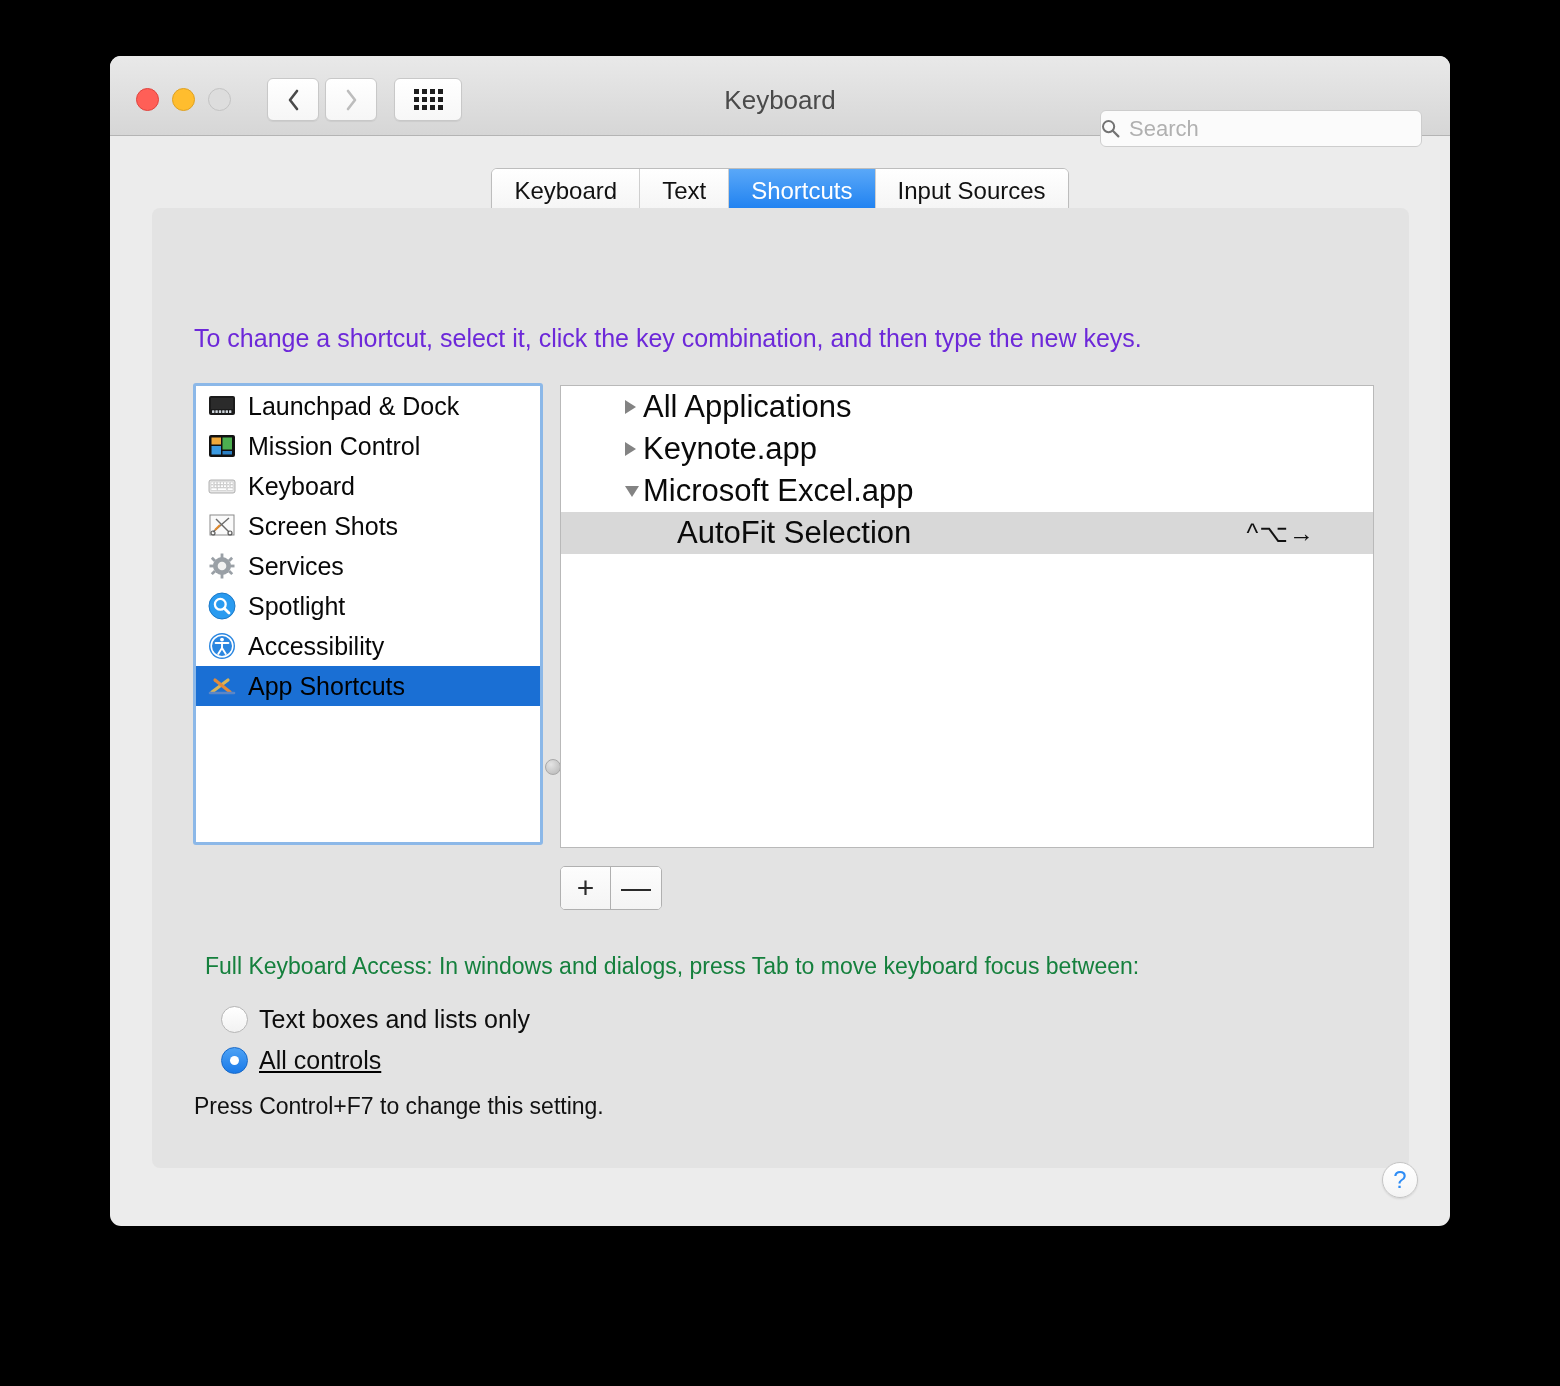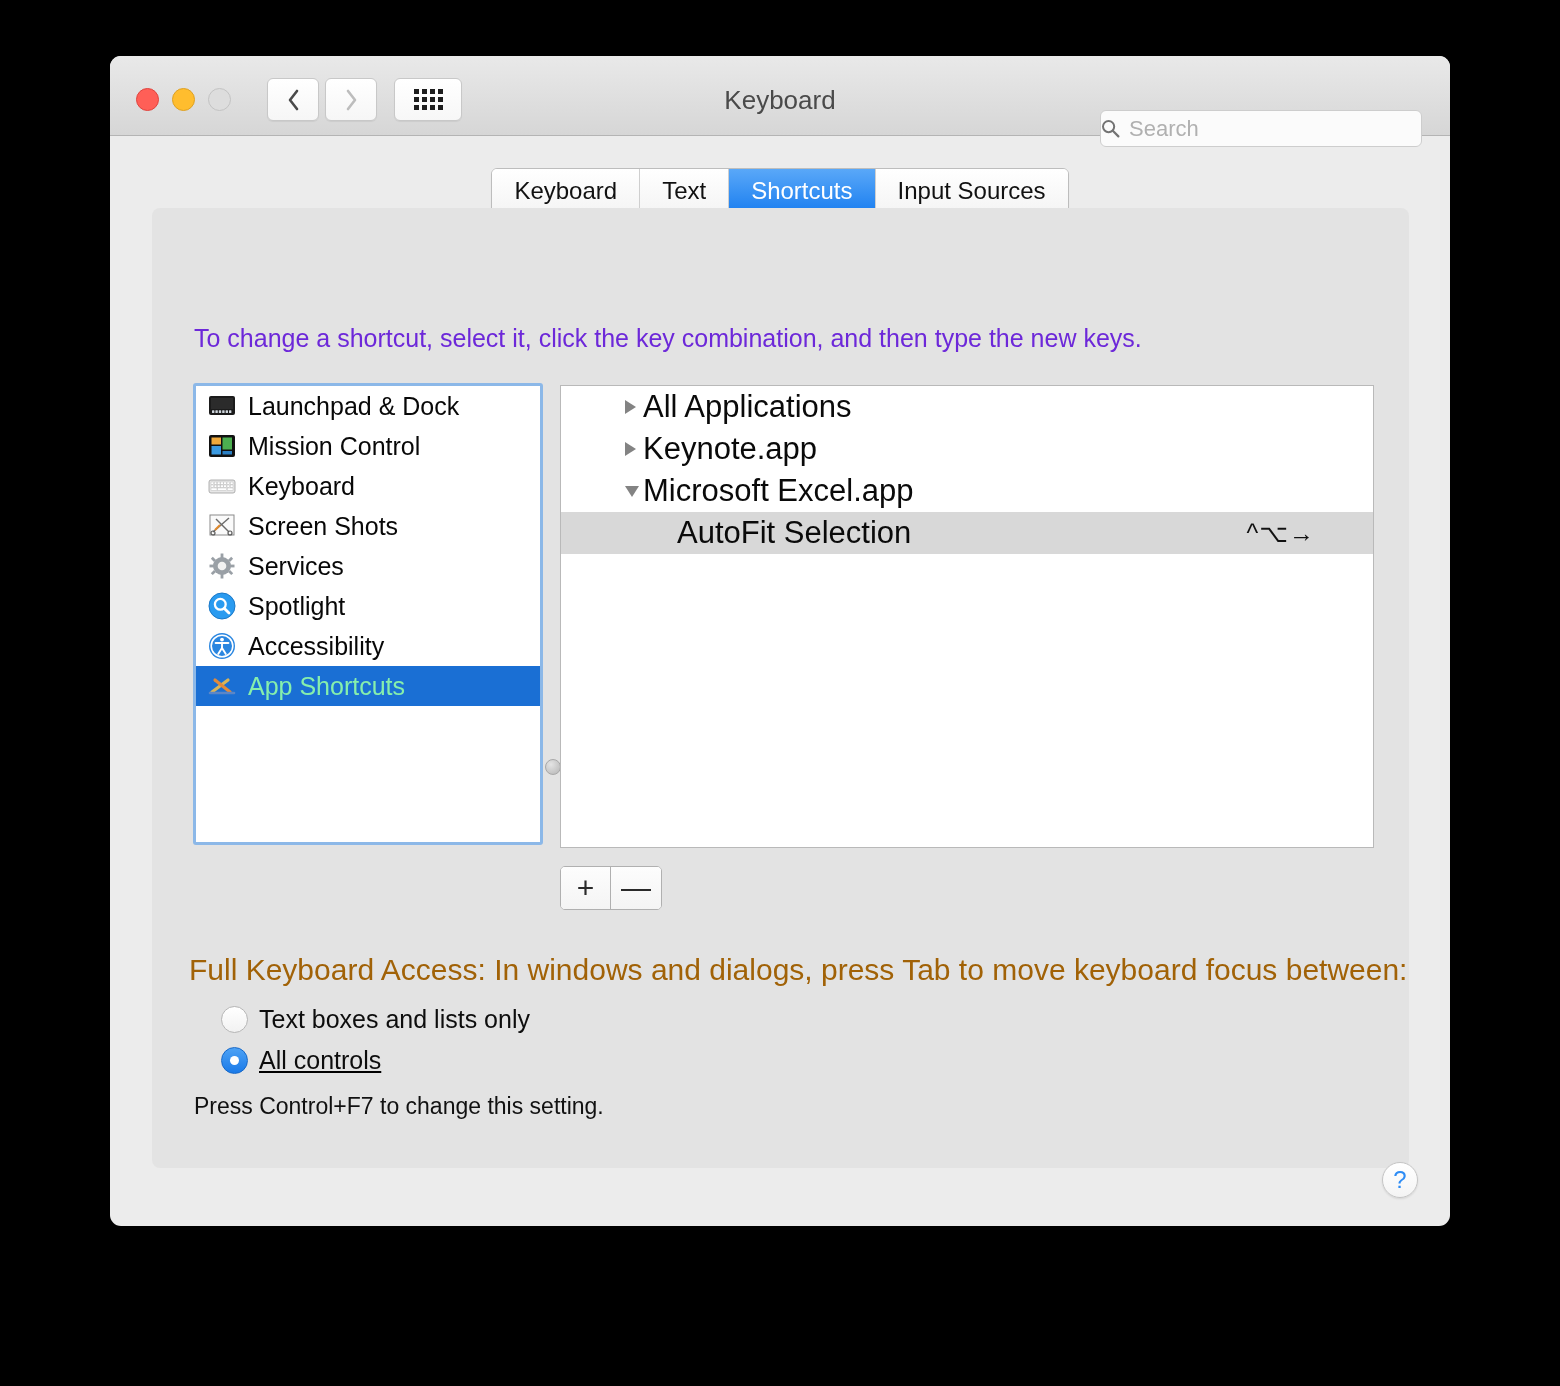--- a/index.html
+++ b/index.html
@@ -171,21 +171,21 @@
     display: flex; align-items: center;
     padding-left: 12px;
     gap: 12px;
   }
   .srow.selected { background: #1a6fd4; }
   .srow-label {
     font-size: 25px;
     color: #080808;
     white-space: nowrap;
   }
-  .srow.selected .srow-label { color: #86efac; }
+  .srow.selected .srow-label { color: #000000; }
   .sicon { width: 28px; height: 28px; flex: none; display: block; }
 
   
   .grip {
     position: absolute;
     left: 393px; top: 551px;
     width: 16px; height: 16px;
     border-radius: 50%;
     background: radial-gradient(circle at 35% 32%, #e4e4e4, #b5b5b5);
     border: 1px solid #a8a8a8;
@@ -253,23 +253,23 @@
     background: linear-gradient(to bottom, #fdfdfd, #f4f4f4);
     font-size: 30px;
     color: #2a2a2a;
     line-height: 1;
   }
   .pmbtn.plus { border-right: 1px solid #b0b0b0; }
 
   
   .fka-title {
     position: absolute;
-    left: 37px; top: 745px;
-    font-size: 30px;
-    color: #a16207;
+    left: 53px; top: 745px;
+    font-size: 23px;
+    color: #15803d;
     white-space: nowrap;
   }
   .radio-row {
     position: absolute;
     left: 69px;
     display: flex; align-items: center; gap: 11px;
   }
   .radio-row.r1 { top: 797px; }
   .radio-row.r2 { top: 838px; text-decoration: underline; }
   .radio {

